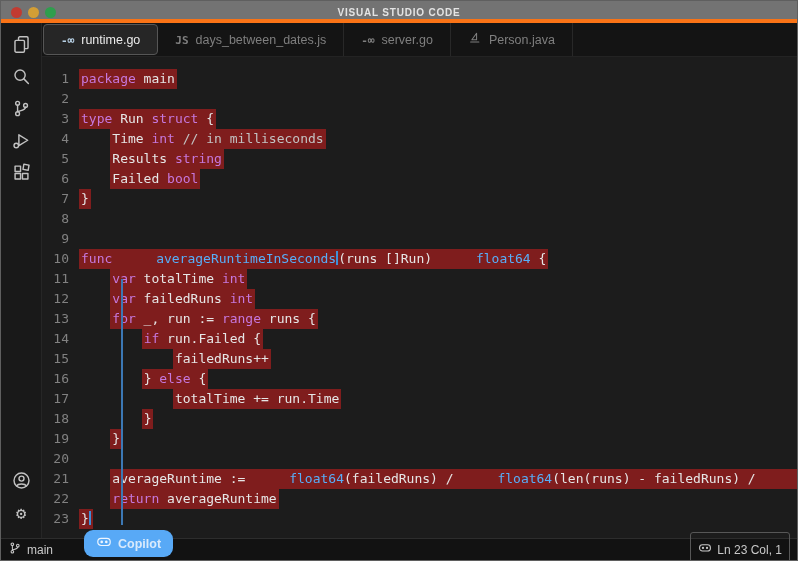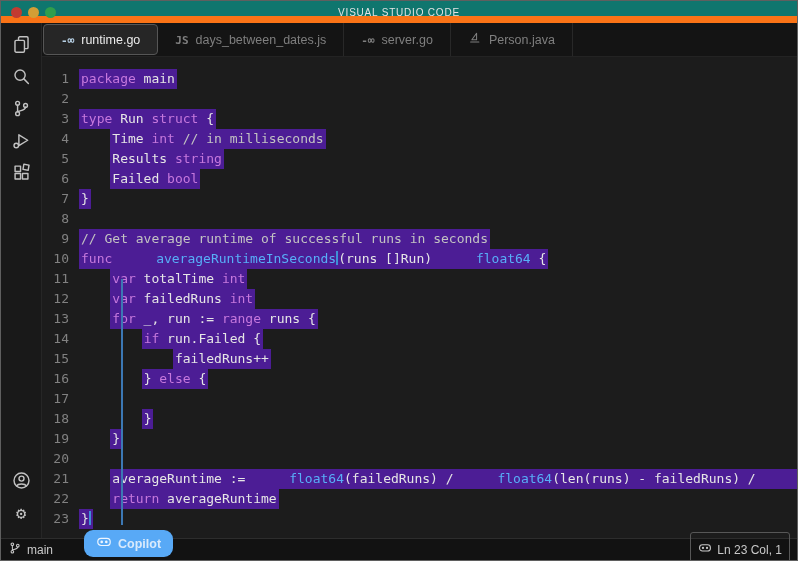--- a/index.html
+++ b/index.html
@@ -5,21 +5,21 @@
   * { margin:0; padding:0; box-sizing:border-box; }
   html,body { background:#000; }
   .window{
     position:relative; width:798px; height:561px;
     border:1px solid #5f5f5f; background:#1c1c1c; overflow:hidden;
     font-family:"Liberation Sans", sans-serif;
   }
   
   .titlebar{
     position:absolute; top:0; left:0; right:0; height:22px;
-    background:#0f766e; border-bottom:7px solid #f97316;
+    background:#737373; border-bottom:4px solid #f97316;font-weight:bold;
   }
   .lights{ position:absolute; left:10px; top:0; height:22px; display:flex; align-items:center; gap:6px; }
   .light{ width:11px; height:11px; border-radius:50%; }
   .title{
     position:absolute; left:0; right:0; top:0; height:22px;
     display:flex; align-items:center; justify-content:center;
     color:#e3e3e3; font-size:10px; letter-spacing:.8px; text-transform:uppercase;
   }
   
   .activitybar{
@@ -56,21 +56,21 @@
   .tab.active .txt-ic{ color:#b9d2e6; }
   
   .editor{
     position:absolute; left:41px; right:0; top:56px; bottom:22px;
     background:#1c1c1c; padding-top:12px; overflow:hidden;
     font-family:"DejaVu Sans Mono", monospace; font-size:13px;
   }
   .line{ display:flex; height:20px; line-height:20px; }
   .ln{ width:37px; text-align:right; padding-right:10px; color:#818181; flex:none; }
   .indent{ white-space:pre; }
-  .code{ white-space:pre; background:#4c1d95; color:var(--fg,#e6e6e6); padding:0 2px; }
+  .code{ white-space:pre; background:#7f1d1d; color:var(--fg,#e6e6e6); padding:0 2px; }
   .t-k{ color:var(--kw,#c678dd); }
   .t-f{ color:var(--fn,#58aef8);margin-left:36px; }
   .t-n{ color:var(--num,#e0bf6a);margin-left:44px; }
   .t-c{ color:var(--cm,#c3c3c3);margin-top:21px; }
   .caret{ display:inline-block; width:2px; height:14px; background:#3f8fd6; vertical-align:-2px; }
   .indent-guide{
     position:absolute; left:79px; top:222px; height:246px; width:2px;
     background:#3c78b4; z-index:1;
   }
   
@@ -210,21 +210,20 @@
       </div>
       <div class="line">
         <span class="ln">7</span>
         <span class="code"><span class="t-p">}</span></span>
       </div>
       <div class="line">
         <span class="ln">8</span>
       </div>
       <div class="line">
         <span class="ln">9</span>
-        <span class="code"><span class="t-c">// Get average runtime of successful runs in seconds</span></span>
       </div>
       <div class="line">
         <span class="ln">10</span>
         <span class="code"><span class="t-k">func</span><span class="t-p"> </span><span class="t-f">averageRuntimeInSeconds</span><span class="caret"></span><span class="t-p">(runs []Run) </span><span class="t-f">float64</span><span class="t-p"> {</span></span>
       </div>
       <div class="line">
         <span class="ln">11</span>
         <span class="indent">    </span>
         <span class="code"><span class="t-k">var</span><span class="t-p"> totalTime </span><span class="t-k">int</span></span>
       </div>
@@ -249,20 +248,21 @@
         <span class="code"><span class="t-p">failedRuns++</span></span>
       </div>
       <div class="line">
         <span class="ln">16</span>
         <span class="indent">        </span>
         <span class="code"><span class="t-p">} </span><span class="t-k">else</span><span class="t-p"> {</span></span>
       </div>
       <div class="line">
         <span class="ln">17</span>
         <span class="indent">            </span>
+        <span class="code"><span class="t-p">totalTime += run.Time</span></span>
       </div>
       <div class="line">
         <span class="ln">18</span>
         <span class="indent">        </span>
         <span class="code"><span class="t-p">}</span></span>
       </div>
       <div class="line">
         <span class="ln">19</span>
         <span class="indent">    </span>
         <span class="code"><span class="t-p">}</span></span>

